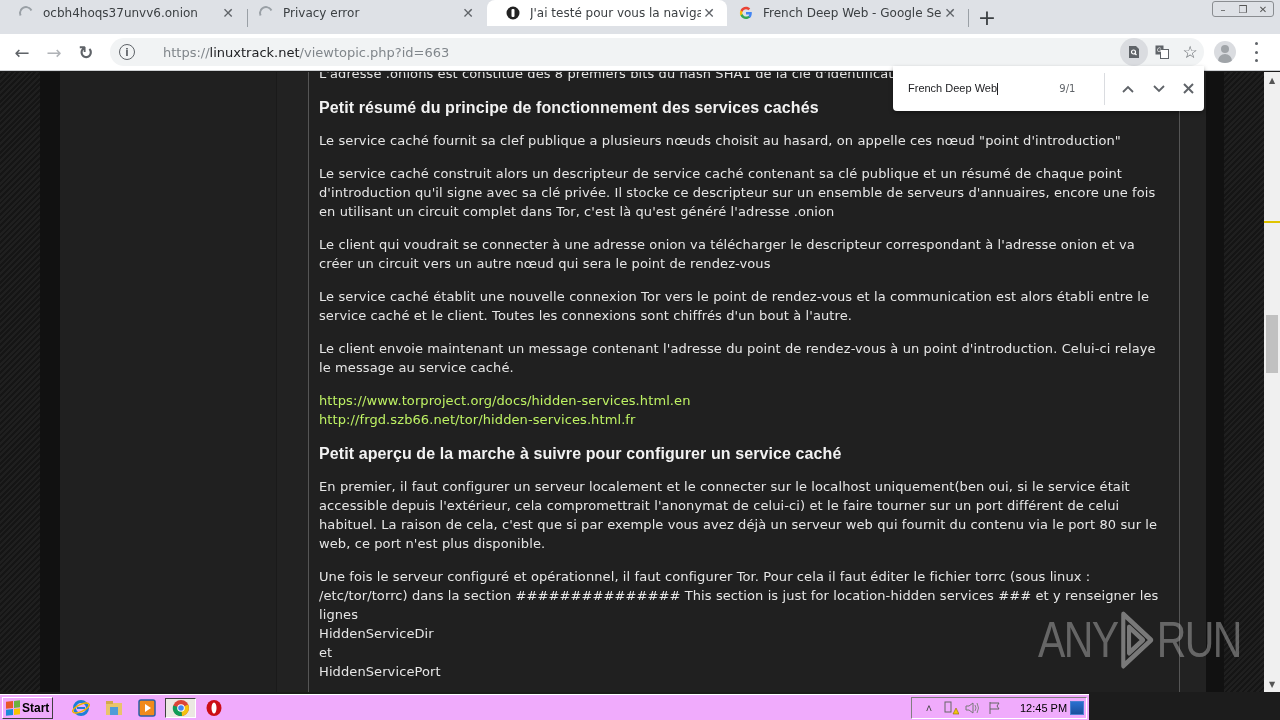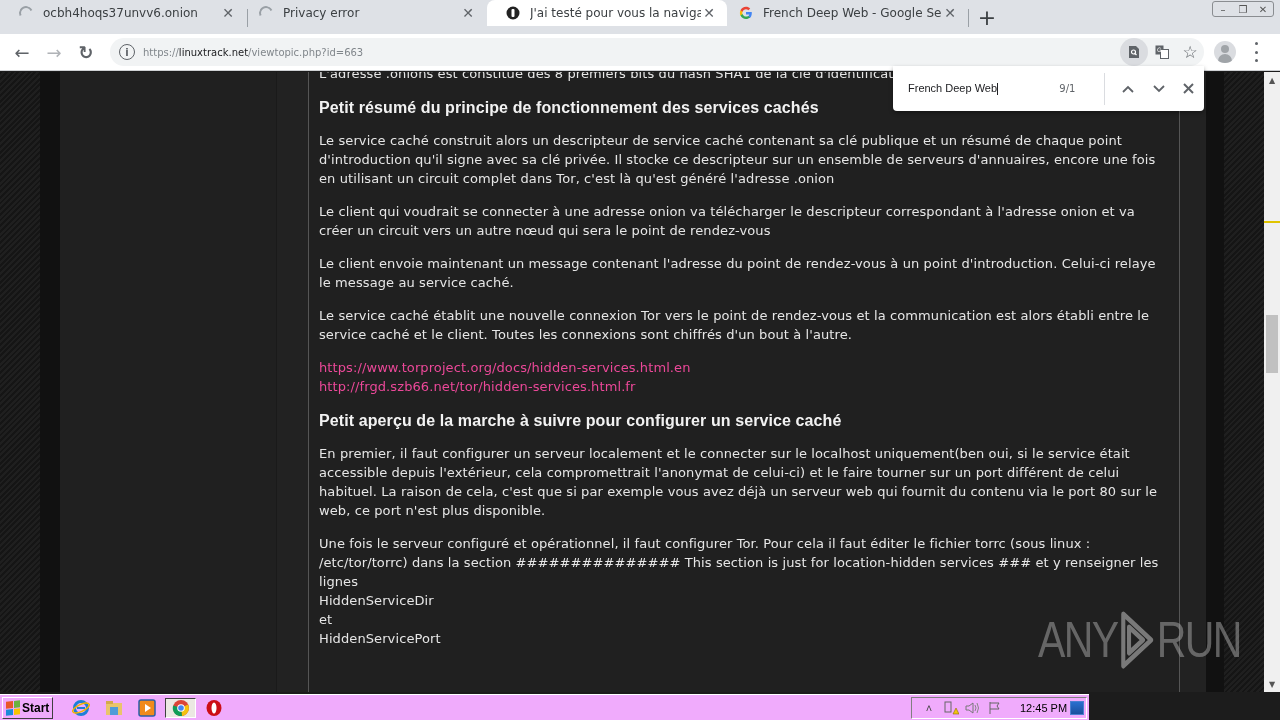--- a/index.html
+++ b/index.html
@@ -16,21 +16,21 @@
   .spinner { width: 14px; height: 14px; border-radius: 50%; border: 2px solid transparent; border-top-color: #9aa0a6; border-left-color: #9aa0a6; transform: rotate(20deg); }
   .new-tab { position: absolute; left: 976px; top: 7px; width: 22px; height: 22px; font-size: 22px; color: #3c4043; display: flex; align-items: center; justify-content: center; line-height: 1; }
   .winbtns { position: absolute; right: 6px; top: 1px; display: flex; border: 1px solid #8a8d91; border-radius: 3px; height: 16px; }
   .winbtns div { width: 20px; height: 14px; font-size: 10px; color: #555; display: flex; align-items: center; justify-content: center; }
 
   
   .toolbar { position: absolute; left: 0; top: 34px; width: 1280px; height: 37px; background: #ffffff; border-bottom: 1px solid #cfd1d4; }
   .navbtn { position: absolute; top: 6px; width: 24px; height: 24px; display: flex; align-items: center; justify-content: center; font-size: 18px; color: #5f6368; }
   .omnibox { position: absolute; left: 110px; top: 4px; width: 1094px; height: 28px; background: #f1f3f4; border-radius: 14px; display: flex; align-items: center; }
   .omnibox .info { width: 16px; height: 16px; margin-left: 9px; margin-right: 8px; border: 1.5px solid #5f6368; border-radius: 50%; font-size: 10px; font-weight: bold; color: #5f6368; display: flex; align-items: center; justify-content: center; }
-  .omnibox .url { font-size: 10px; color: #80868b; white-space: nowrap; }
+  .omnibox .url { font-size: 13px; color: #80868b; white-space: nowrap; margin-left: 20px; }
   .omnibox .url .host { color: #202124; }
   .omni-icons { position: absolute; right: 0; top: 0; height: 28px; display: flex; align-items: center; }
   .omni-icons .oi { width: 28px; height: 28px; display: flex; align-items: center; justify-content: center; font-size: 13px; color: #5f6368; }
   .omni-icons .oi.findact { background: #dadce0; border-radius: 50%; }
   .profile { position: absolute; left: 1214px; top: 7px; width: 22px; height: 22px; border-radius: 50%; background: #dadce0; overflow: hidden; }
   .profile::before { content: ""; position: absolute; left: 7px; top: 4px; width: 8px; height: 8px; border-radius: 50%; background: #a0a4a8; }
   .profile::after { content: ""; position: absolute; left: 4px; top: 13px; width: 14px; height: 10px; border-radius: 7px 7px 0 0; background: #a0a4a8; }
   .menu-dots { position: absolute; left: 1253px; top: 8px; width: 6px; height: 20px; display: flex; flex-direction: column; justify-content: space-between; align-items: center; }
   .menu-dots span { width: 3px; height: 3px; background: #5f6368; border-radius: 50%; display: block; }
 
@@ -38,21 +38,21 @@
   .page { position: absolute; left: 0; top: 72px; width: 1264px; height: 620px; overflow: hidden;
           background: repeating-linear-gradient(135deg, #151515 0 2px, #1f1f1f 2px 4px); }
   .strip-l { position: absolute; left: 40px; top: 0; width: 20px; height: 620px; background: #111; }
   .left-col { position: absolute; left: 60px; top: 0; width: 216px; height: 620px; background: #202020; }
   .gap-col { position: absolute; left: 276px; top: 0; width: 32px; height: 620px; background: #222; border-left: 1px solid #1a1a1a; }
   .content { position: absolute; left: 308px; top: -8px; width: 872px; height: 640px; background: #202020; border-left: 1px solid #555; border-right: 1px solid #555; padding: 0 10px 0 10px; color: #e6e6e6; font-family: "DejaVu Sans", sans-serif; font-size: 13px; line-height: 19px; letter-spacing: 0.1px; }
   .right-col { position: absolute; left: 1180px; top: 0; width: 26px; height: 620px; background: #222; }
   .strip-r { position: absolute; left: 1206px; top: 0; width: 18px; height: 620px; background: #111; }
   .content p { margin-bottom: 14px; }
   .content h3 { font-family: "Liberation Sans", sans-serif; font-size: 16px; font-weight: bold; color: #f2f2f2; margin: 4px 0 12px 0; line-height: 22px; }
-  .content a { color: #ec4899; text-decoration: none; display: block; }
+  .content a { color: #bef264; text-decoration: none; display: block; }
   .content .mono-line { display: block; }
 
   
   .findbar { position: absolute; left: 893px; top: 66px; width: 311px; height: 45px; background: #ffffff; border-radius: 0 0 4px 4px; box-shadow: 0 2px 4px rgba(0,0,0,0.35); display: flex; align-items: center; }
   .findbar .input { margin-left: 15px; width: 140px; font-family: "Liberation Sans", sans-serif; font-size: 11px; color: #202124; white-space: nowrap; }
   .findbar .caret { display: inline-block; width: 1px; height: 12px; background: #202124; vertical-align: middle; }
   .findbar .count { width: 40px; font-size: 10px; color: #5f6368; text-align: center; margin-left: 8px; }
   .findbar .sep { width: 1px; height: 32px; background: #dadce0; margin-left: 18px; margin-right: 8px; }
   .findbar .fbtn { width: 32px; height: 32px; display: flex; align-items: center; justify-content: center; color: #5f6368; font-size: 13px; }
 
@@ -164,24 +164,25 @@
 
 <div class="page">
   <div class="strip-l"></div>
   <div class="left-col"></div>
   <div class="gap-col"></div>
 
   <div class="content">
     <p style="white-space:nowrap;overflow:hidden;">L'adresse .onions est constitué des 8 premiers bits du hash SHA1 de la clé d'identificat</p>
 
     <h3>Petit résumé du principe de fonctionnement des services cachés</h3>
+    <p>Le service caché fournit sa clef publique a plusieurs nœuds choisit au hasard, on appelle ces nœud "point d'introduction"</p>
     <p>Le service caché construit alors un descripteur de service caché contenant sa clé publique et un résumé de chaque point d'introduction qu'il signe avec sa clé privée. Il stocke ce descripteur sur un ensemble de serveurs d'annuaires, encore une fois en utilisant un circuit complet dans Tor, c'est là qu'est généré l'adresse .onion</p>
     <p>Le client qui voudrait se connecter à une adresse onion va télécharger le descripteur correspondant à l'adresse onion et va créer un circuit vers un autre nœud qui sera le point de rendez-vous</p>
+    <p>Le service caché établit une nouvelle connexion Tor vers le point de rendez-vous et la communication est alors établi entre le service caché et le client. Toutes les connexions sont chiffrés d'un bout à l'autre.</p>
     <p>Le client envoie maintenant un message contenant l'adresse du point de rendez-vous à un point d'introduction. Celui-ci relaye le message au service caché.</p>
-    <p>Le service caché établit une nouvelle connexion Tor vers le point de rendez-vous et la communication est alors établi entre le service caché et le client. Toutes les connexions sont chiffrés d'un bout à l'autre.</p>
     <p>
       <a>https://www.torproject.org/docs/hidden-services.html.en</a>
       <a>http://frgd.szb66.net/tor/hidden-services.html.fr</a>
     </p>
 
     <h3>Petit aperçu de la marche à suivre pour configurer un service caché</h3>
     <p>En premier, il faut configurer un serveur localement et le connecter sur le localhost uniquement(ben oui, si le service était accessible depuis l'extérieur, cela compromettrait l'anonymat de celui-ci) et le faire tourner sur un port différent de celui habituel. La raison de cela, c'est que si par exemple vous avez déjà un serveur web qui fournit du contenu via le port 80 sur le web, ce port n'est plus disponible.</p>
     <p style="margin-bottom:0;">Une fois le serveur configuré et opérationnel, il faut configurer Tor. Pour cela il faut éditer le fichier torrc (sous linux : /etc/tor/torrc) dans la section ############### This section is just for location-hidden services ### et y renseigner les lignes</p>
     <span class="mono-line">HiddenServiceDir</span>
     <span class="mono-line">et</span>

